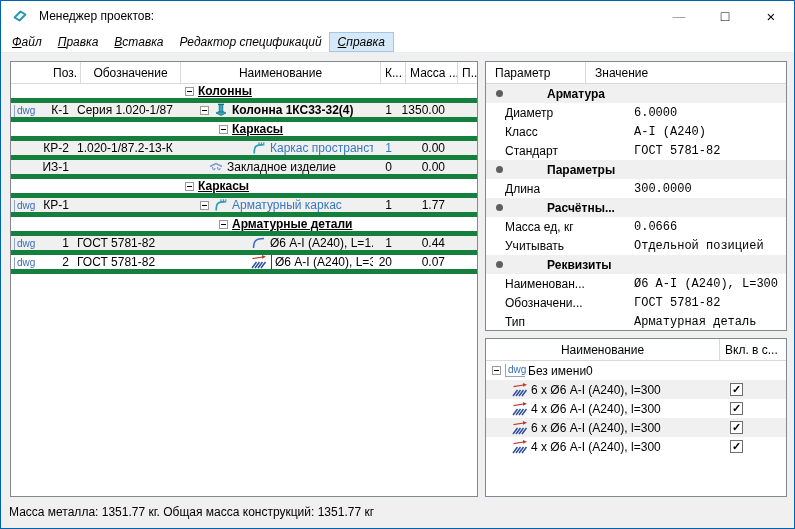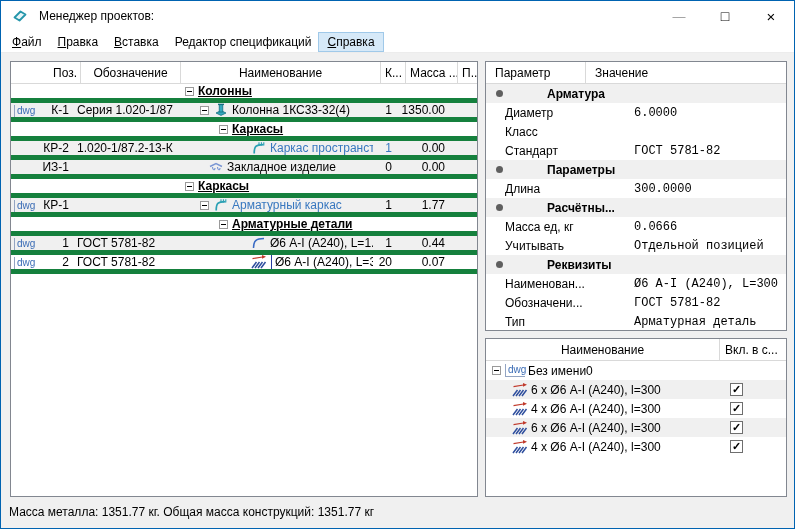--- a/index.html
+++ b/index.html
@@ -14,21 +14,21 @@
   .titlebar { position:absolute; top:0; left:0; right:0; height:30px; background:#fff;
     display:flex; align-items:center; padding-left:11px; }
   .title-text { margin-left:8px; }
   .win-controls { position:absolute; top:0; right:0; height:30px; display:flex; }
   .win-btn { width:46px; height:30px; display:flex; align-items:center; justify-content:center; }
   .win-btn.min  { color:#9a9a9a; font-size:13px; }
   .win-btn.max  { font-size:14px; }
   .win-btn.close{ font-size:15px; }
   
   .menubar { position:absolute; top:30px; left:0; right:0; height:22px; background:#fff;
-    display:flex; align-items:center; padding-left:3px; border-bottom:1px solid #ececec; }
+    display:flex; align-items:center; padding-left:3px; border-bottom:1px solid #ececec;font-style:italic; }
   .menu-item { padding:2px 8px; white-space:nowrap; }
   .menu-item.active { background:#d6e9f8; outline:1px solid #a0c9e9; }
   
   .panel { position:absolute; background:#fff; border:1px solid #828790; overflow:hidden; }
   #left-panel  { left:9px;   top:60px;  width:468px; height:436px; }
   #param-panel { left:484px; top:60px;  width:302px; height:270px; }
   #set-panel   { left:484px; top:337px; width:302px; height:159px; }
   .hdr { display:flex; height:22px; border-bottom:1px solid #d9d9d9; background:#fff; }
   .hdr .hc { height:100%; display:flex; align-items:center; white-space:nowrap; overflow:hidden;
     border-right:1px solid #d9d9d9; }
@@ -129,21 +129,21 @@
           <div class="c b-qty"></div>
           <div class="c b-mass"></div>
           <div class="c b-p"></div>
         </div>
         <div class="lt-row alt">
           <div class="c b-pos">
             <span class="dwg">dwg</span>
             <span>К-1</span>
           </div>
           <div class="c b-desig">Серия 1.020-1/87 ...</div>
-          <div class="c b-name" style="padding-left: 27px;">
+          <div class="c b-name" style="padding-left: 27px; font-weight: bold;">
             <span class="minus"></span>
             <span class="icn">
               <svg viewBox="0 0 16 16" width="16" height="16">
                 <path d="M3 11 L8 8.6 L13 11 L8 13.4 Z" fill="#35a9bd" stroke="#17707f" stroke-width="0.8"></path>
                 <rect x="6.2" y="2.4" width="3.6" height="7.6" fill="#35a9bd" stroke="#17707f" stroke-width="0.8"></rect>
                 <path d="M5 2.4 L11 2.4" stroke="#17707f" stroke-width="1.4"></path>
               </svg>
             </span>
             <span>Колонна 1КС33-32(4)</span>
           </div>
@@ -302,20 +302,21 @@
         <div class="pt-row group">
           <span class="bullet"></span>
           <span>Арматура</span>
         </div>
         <div class="pt-row">
           <div class="pt-label">Диаметр</div>
           <div class="pt-value">6.0000</div>
         </div>
         <div class="pt-row">
           <div class="pt-label">Класс</div>
+          <div class="pt-value">А-I (А240)</div>
         </div>
         <div class="pt-row">
           <div class="pt-label">Стандарт</div>
           <div class="pt-value">ГОСТ 5781-82</div>
         </div>
         <div class="pt-row group">
           <span class="bullet"></span>
           <span>Параметры</span>
         </div>
         <div class="pt-row">

